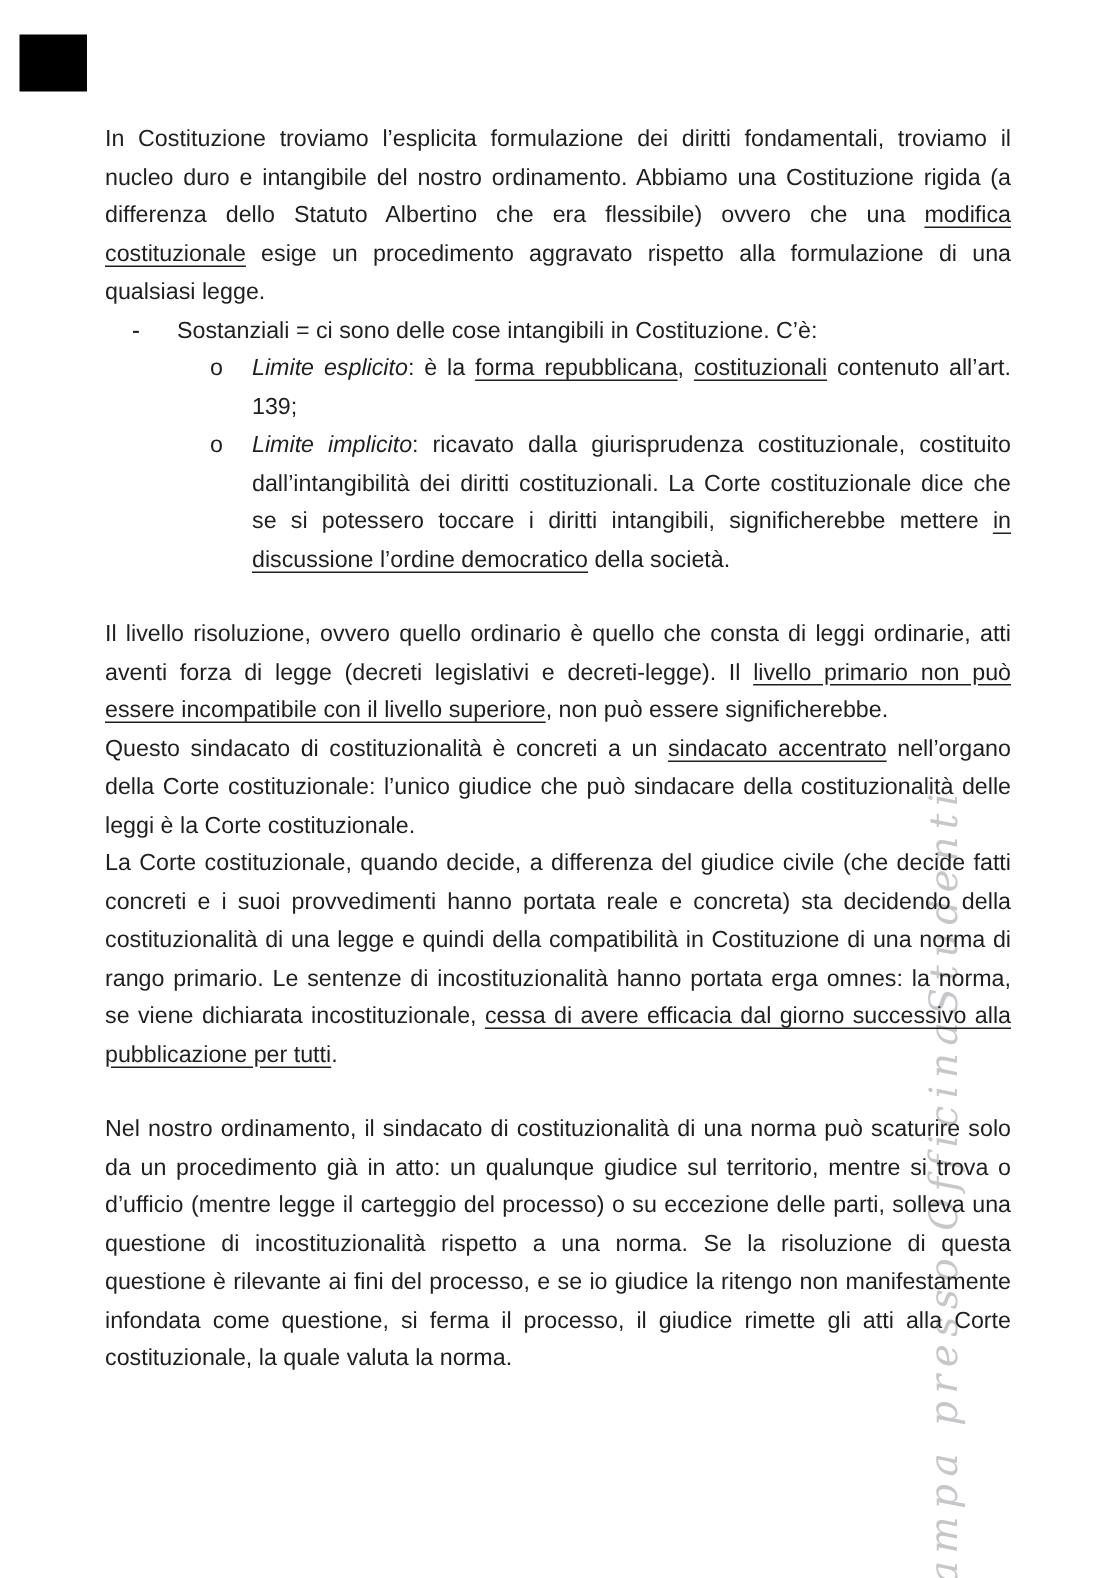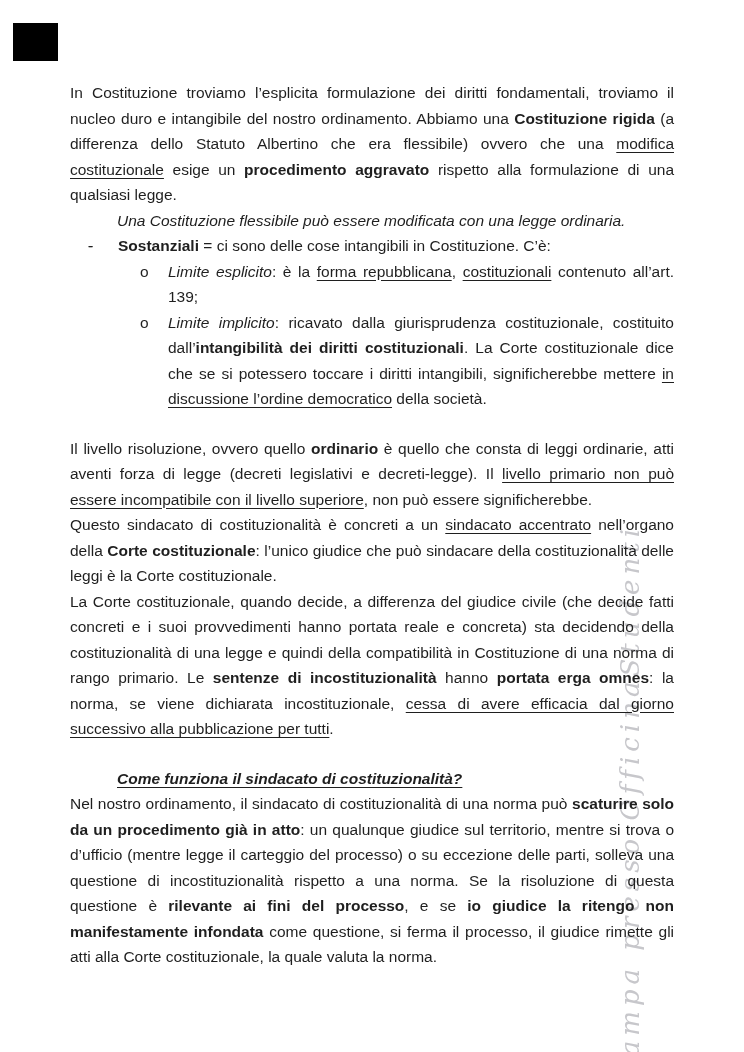--- a/index.html
+++ b/index.html
@@ -41,40 +41,38 @@
     z-index: 1;
   }
   .para { text-align: justify; }
   .para.indent { text-indent: 47px; text-align: left; }
   .heading { text-indent: 47px; }
   .spacer { height: 24px; }
   .li1 { position: relative; padding-left: 48px; text-align: justify; }
   .li1 > .bullet { position: absolute; left: 18px; top: 0; }
   .li2 { position: relative; padding-left: 98px; text-align: justify; }
   .li2 > .bullet { position: absolute; left: 70px; top: 0; }
-  .run-b { font-weight: bold; margin-top: 12px; }
+  .run-b { font-weight: normal; margin-top: 12px; }
   .run-i { font-style: italic; }
   .run-u { text-decoration: underline; text-underline-offset: 3px; }
 </style>
 </head>
 <body>
 
 <div class="page">
   <div class="corner-box" style="background: rgb(0, 0, 0);"></div>
 
   <div class="watermark" style="color: rgb(199, 199, 203);">stampa presso OfficinaStudenti</div>
 
   <div class="content">
       <div class="para"><span>In Costituzione troviamo l’esplicita formulazione dei diritti fondamentali, troviamo il nucleo duro e intangibile del nostro ordinamento. Abbiamo una </span><span class="run-b">Costituzione rigida</span><span> (a differenza dello Statuto Albertino che era flessibile) ovvero che una </span><span class="run-u">modifica costituzionale</span><span> esige un </span><span class="run-b">procedimento aggravato</span><span> rispetto alla formulazione di una qualsiasi legge.</span></div>
-      <div class="para indent"><span class="run-i">Una Costituzione flessibile può essere modificata con una legge ordinaria.</span></div>
       <div class="li1"><span class="bullet">-</span></div>
       <div class="li1"><span class="bullet">-</span><span><span class="run-b">Sostanziali</span><span> = ci sono delle cose intangibili in Costituzione. C’è:</span></span></div>
       <div class="li2"><span class="bullet">o</span><span><span class="run-i">Limite esplicito</span><span>: è la </span><span class="run-u">forma repubblicana</span><span>, </span><span class="run-u">costituzionali</span><span> contenuto all’art. 139;</span></span></div>
       <div class="li2"><span class="bullet">o</span><span><span class="run-i">Limite implicito</span><span>: ricavato dalla giurisprudenza costituzionale, costituito dall’</span><span class="run-b">intangibilità dei diritti costituzionali</span><span>. La Corte costituzionale dice che se si potessero toccare i diritti intangibili, significherebbe mettere </span><span class="run-u">in discussione l’ordine democratico</span><span> della società.</span></span></div>
       <div class="spacer"></div>
       <div class="para"><span>Il livello risoluzione, ovvero quello </span><span class="run-b">ordinario</span><span> è quello che consta di leggi ordinarie, atti aventi forza di legge (decreti legislativi e decreti-legge). Il </span><span class="run-u">livello primario non può essere incompatibile con il livello superiore</span><span>, non può essere significherebbe.</span></div>
       <div class="para"><span>Questo sindacato di costituzionalità è concreti a un </span><span class="run-u">sindacato accentrato</span><span> nell’organo della </span><span class="run-b">Corte costituzionale</span><span>: l’unico giudice che può sindacare della costituzionalità delle leggi è la Corte costituzionale.</span></div>
       <div class="para"><span>La Corte costituzionale, quando decide, a differenza del giudice civile (che decide fatti concreti e i suoi provvedimenti hanno portata reale e concreta) sta decidendo della costituzionalità di una legge e quindi della compatibilità in Costituzione di una norma di rango primario. Le </span><span class="run-b">sentenze di incostituzionalità</span><span> hanno </span><span class="run-b">portata erga omnes</span><span>: la norma, se viene dichiarata incostituzionale, </span><span class="run-u">cessa di avere efficacia dal giorno successivo alla pubblicazione per tutti</span><span>.</span></div>
       <div class="spacer"></div>
-      <div class="para heading"><span class="run-b run-i run-u">Come funziona il sindacato di costituzionalità?</span></div>
       <div class="para"><span>Nel nostro ordinamento, il sindacato di costituzionalità di una norma può </span><span class="run-b">scaturire solo da un procedimento già in atto</span><span>: un qualunque giudice sul territorio, mentre si trova o d’ufficio (mentre legge il carteggio del processo) o su eccezione delle parti, solleva una questione di incostituzionalità rispetto a una norma. Se la risoluzione di questa questione è </span><span class="run-b">rilevante ai fini del processo</span><span>, e se </span><span class="run-b">io giudice la ritengo non manifestamente infondata</span><span> come questione, si ferma il processo, il giudice rimette gli atti alla Corte costituzionale, la quale valuta la norma.</span></div>
     </div>
 </div>
 
 </body></html>

